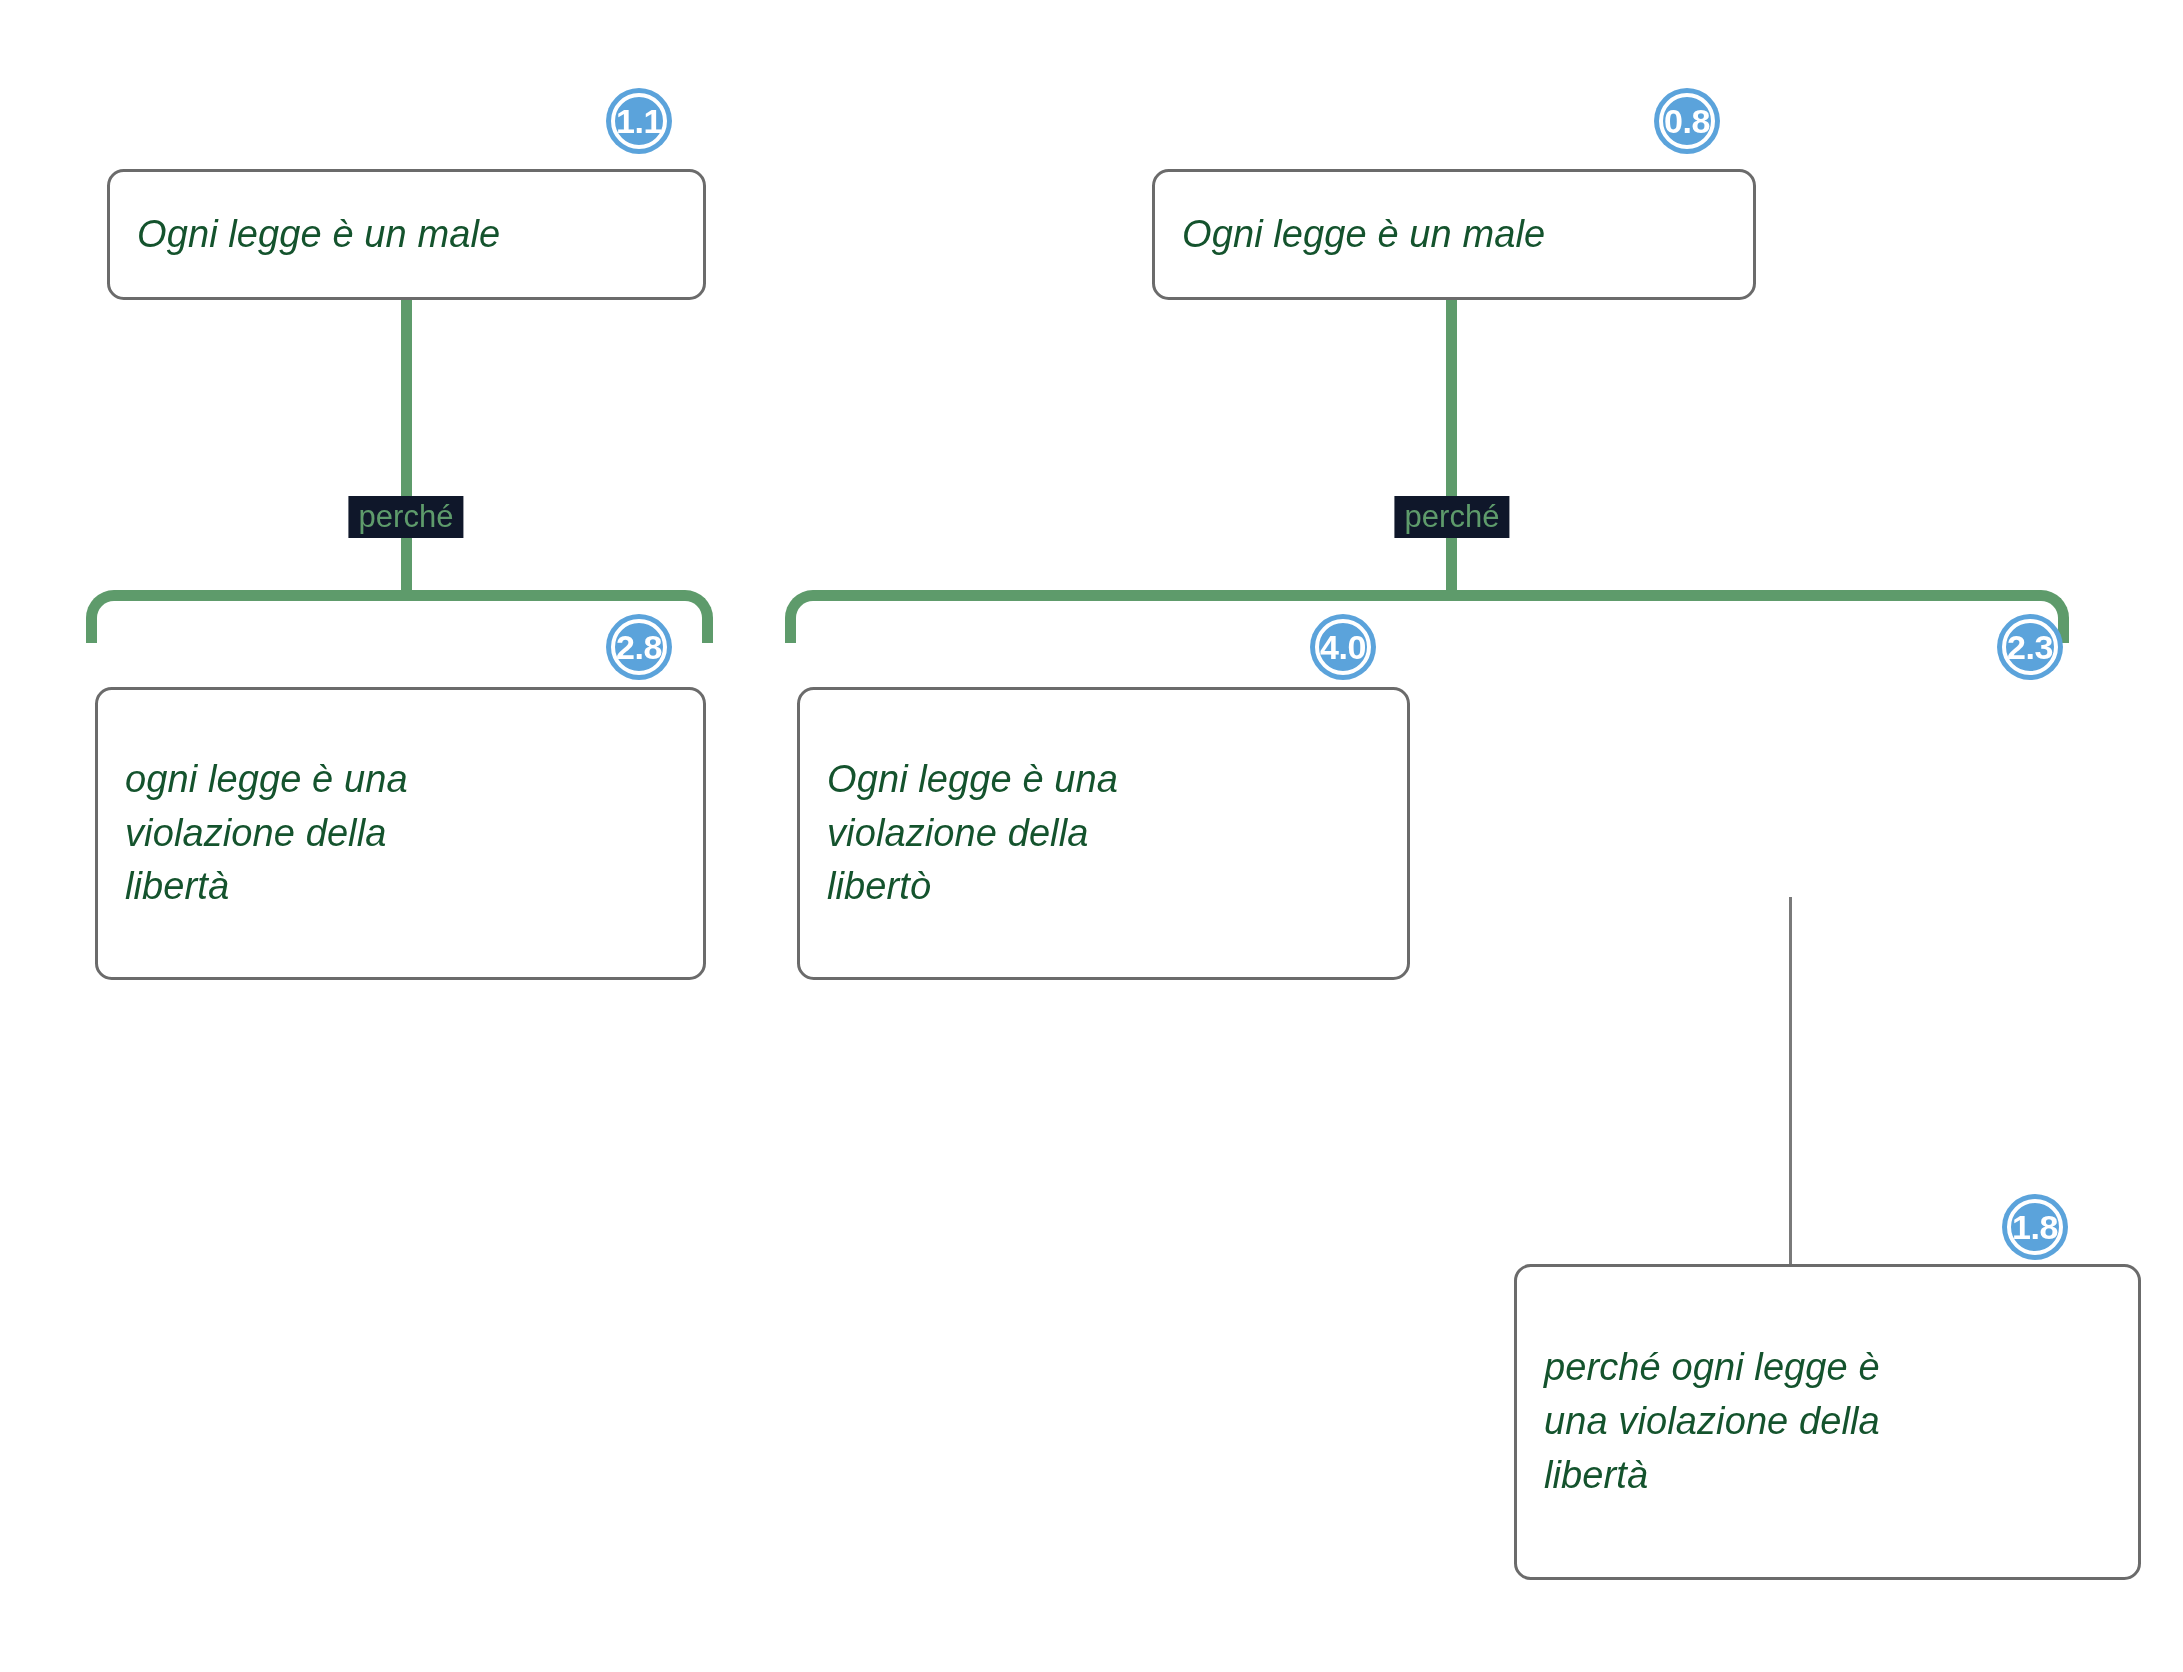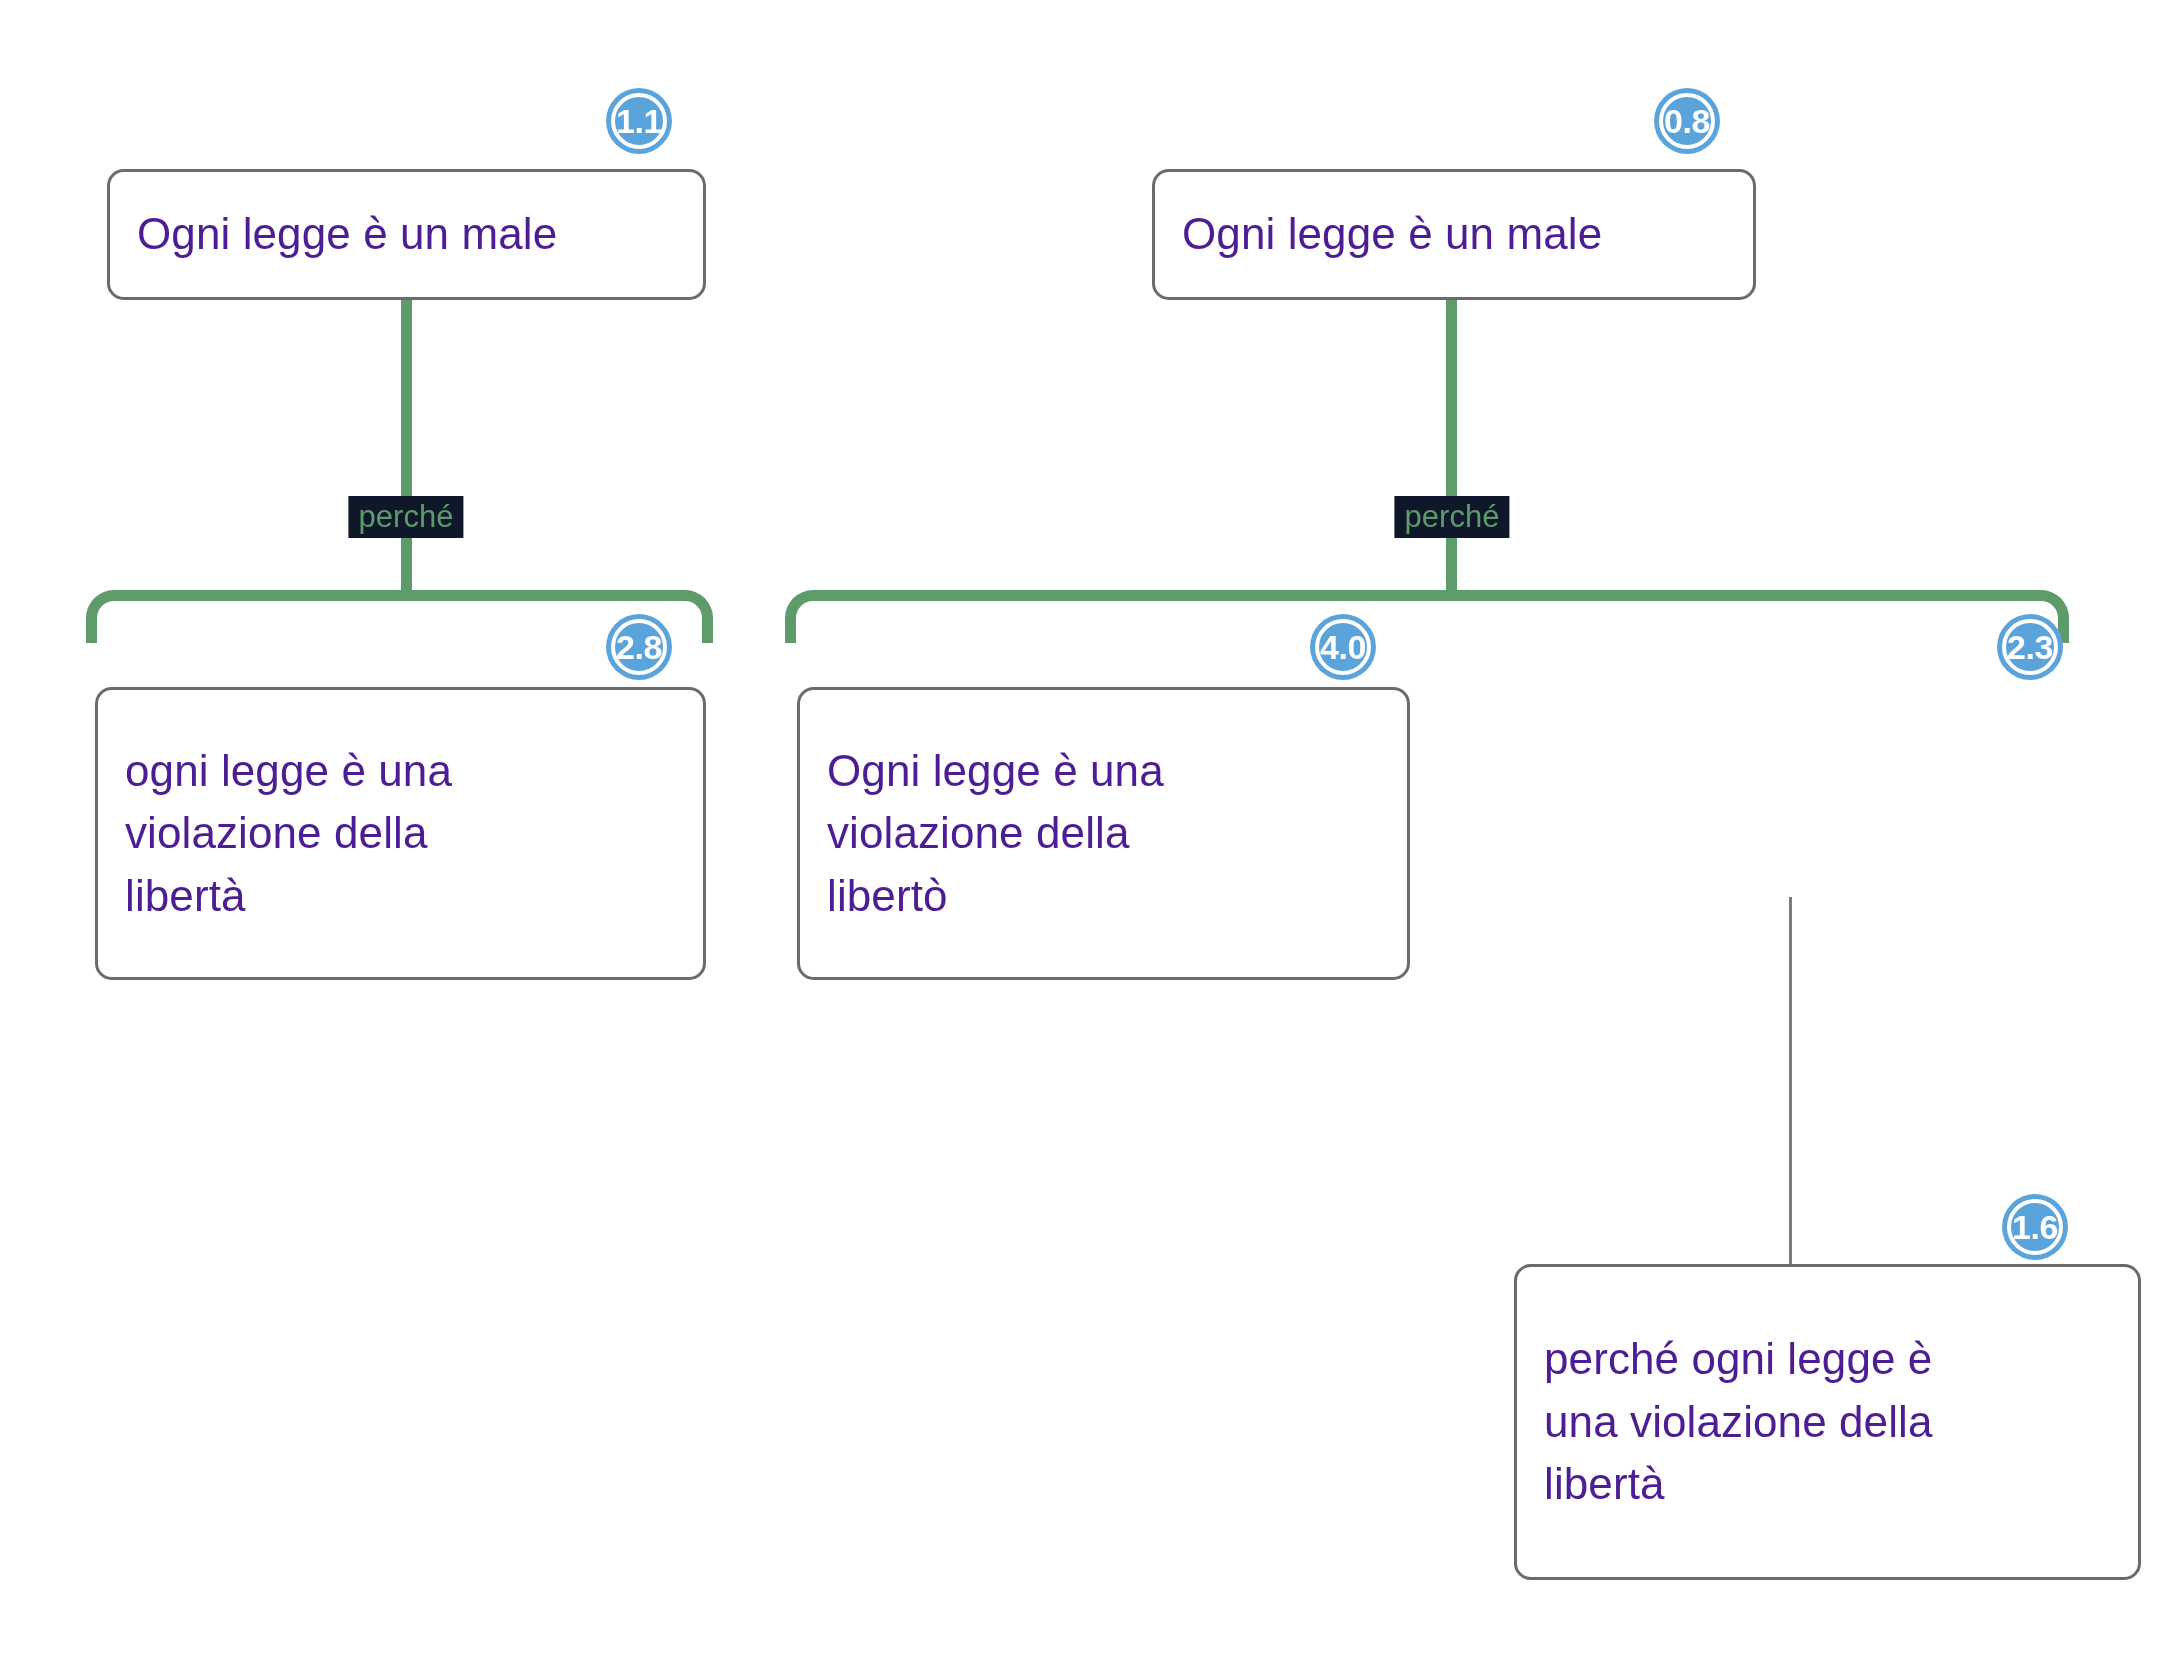--- a/index.html
+++ b/index.html
@@ -28,25 +28,26 @@
     display: flex;
     align-items: center;
   }
   .node.dashed {
     border-style: dashed;
     border-width: 3.7px;
     border-radius: 14px;
   }
   .node-text {
     padding: 0 27px;
-    color: #4c1d95;
-    font-size: 44px;
+    color: #14532d;
+    font-size: 38px;
     line-height: 1.42;
     white-space: pre-line;
     letter-spacing: 0.1px;
+    font-style: italic;
   }
   .node-text.single {
     line-height: 1.2;
   }
   .node-text.hand {
     font-family: "DejaVu Sans", sans-serif;
     font-style: italic;
     font-size: 31px;
     line-height: 1.62;
     color: #5a5a5a;
@@ -178,17 +179,17 @@
   </div>
 
   <div class="gray-line" style="left:1789px; top:897px; height:367px;"></div>
 
   <div class="node" style="left:1482px; top:1264px; width:627px; height:316px;margin-left:32px;">
     <div class="node-text">perché ogni legge è
 una violazione della
 libertà</div>
   </div>
   <div class="badge" style="left:2002px; top:1194px;">
-    <span class="badge-label">1.6</span>
+    <span class="badge-label">1.8</span>
   </div>
 
 </div>
 
 
 </body></html>

